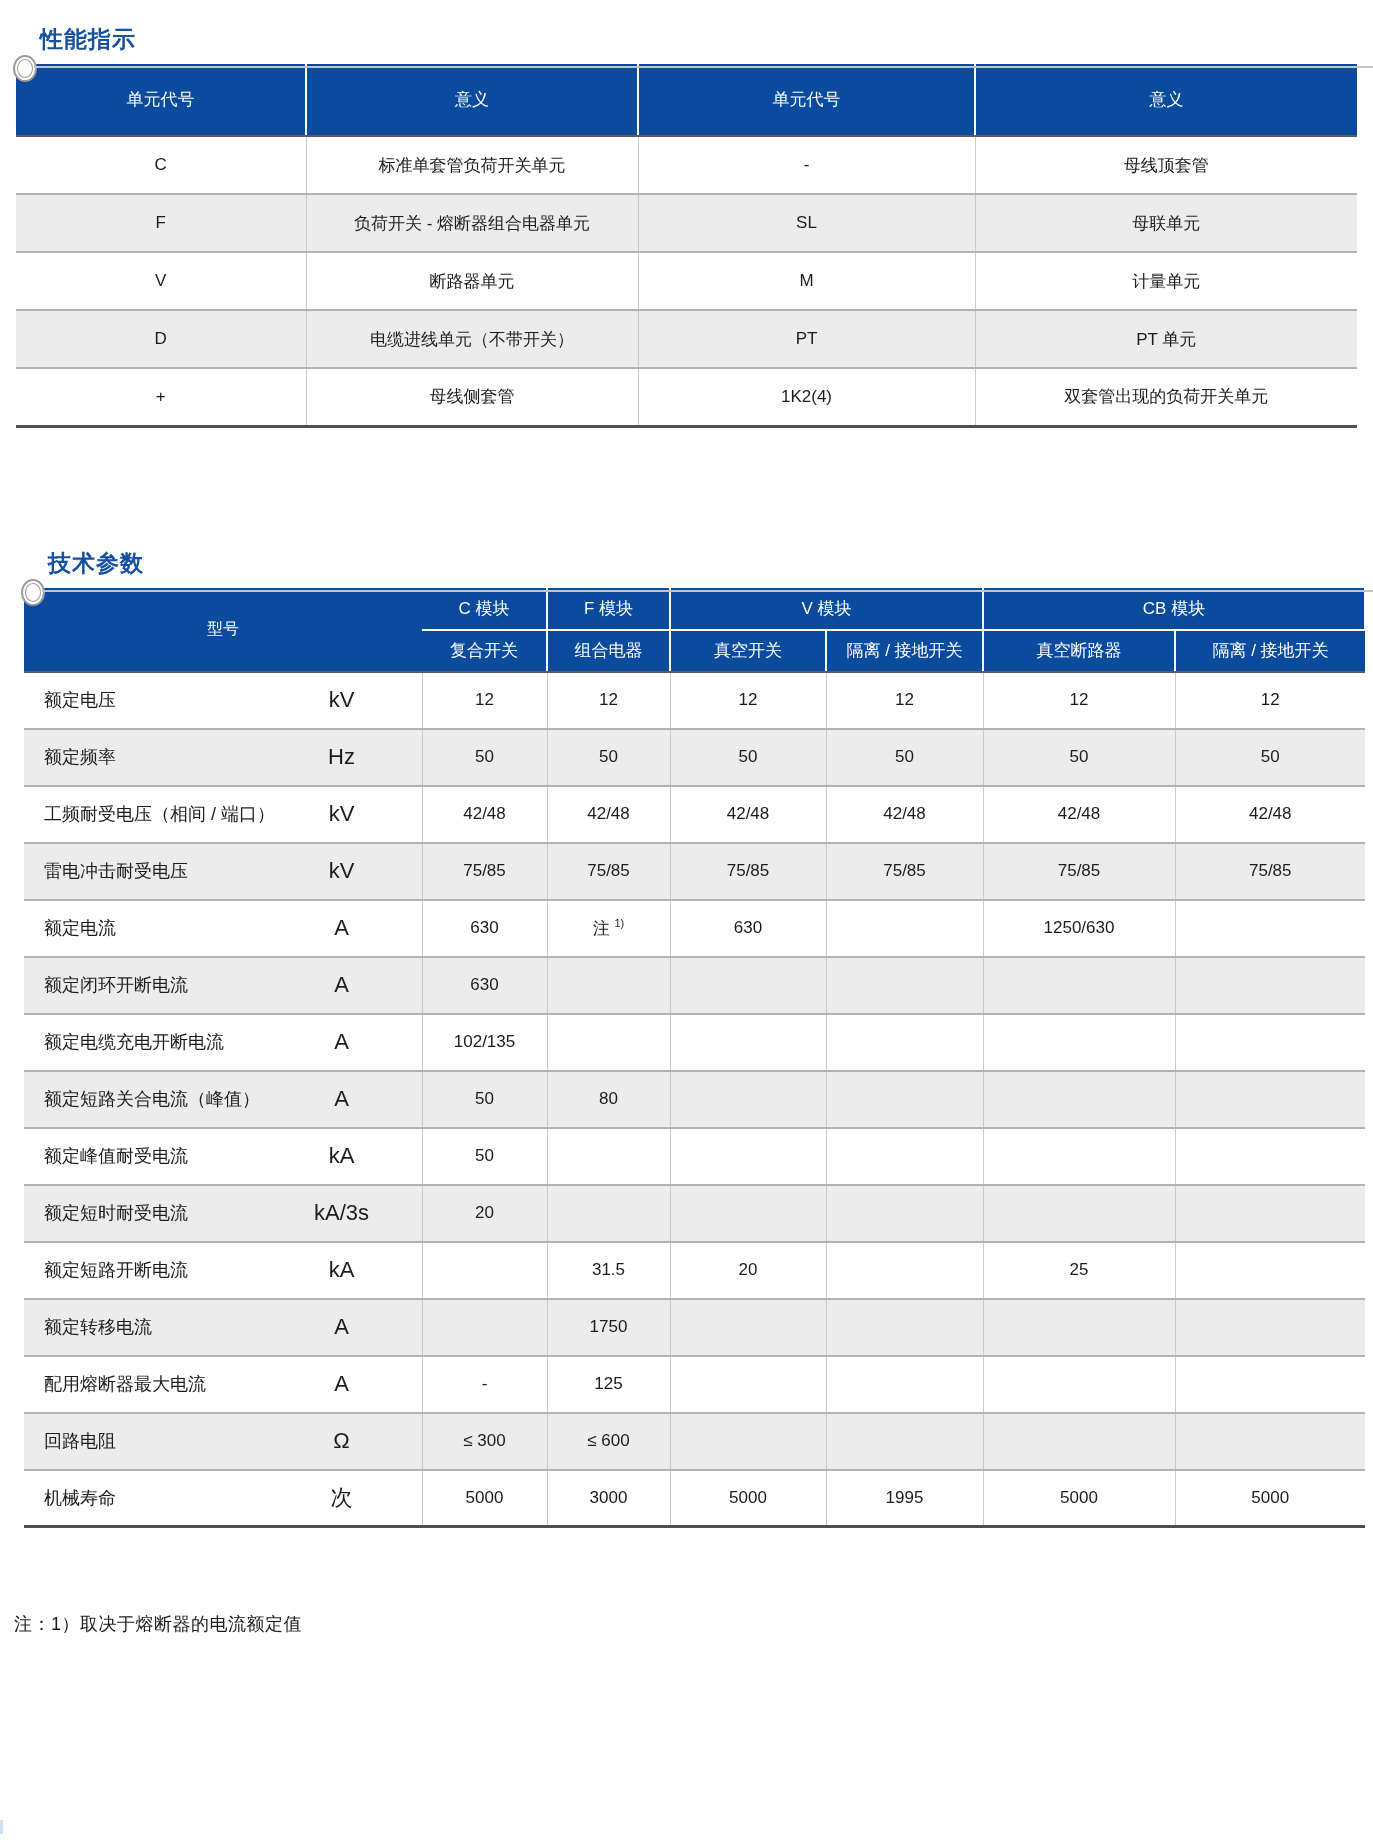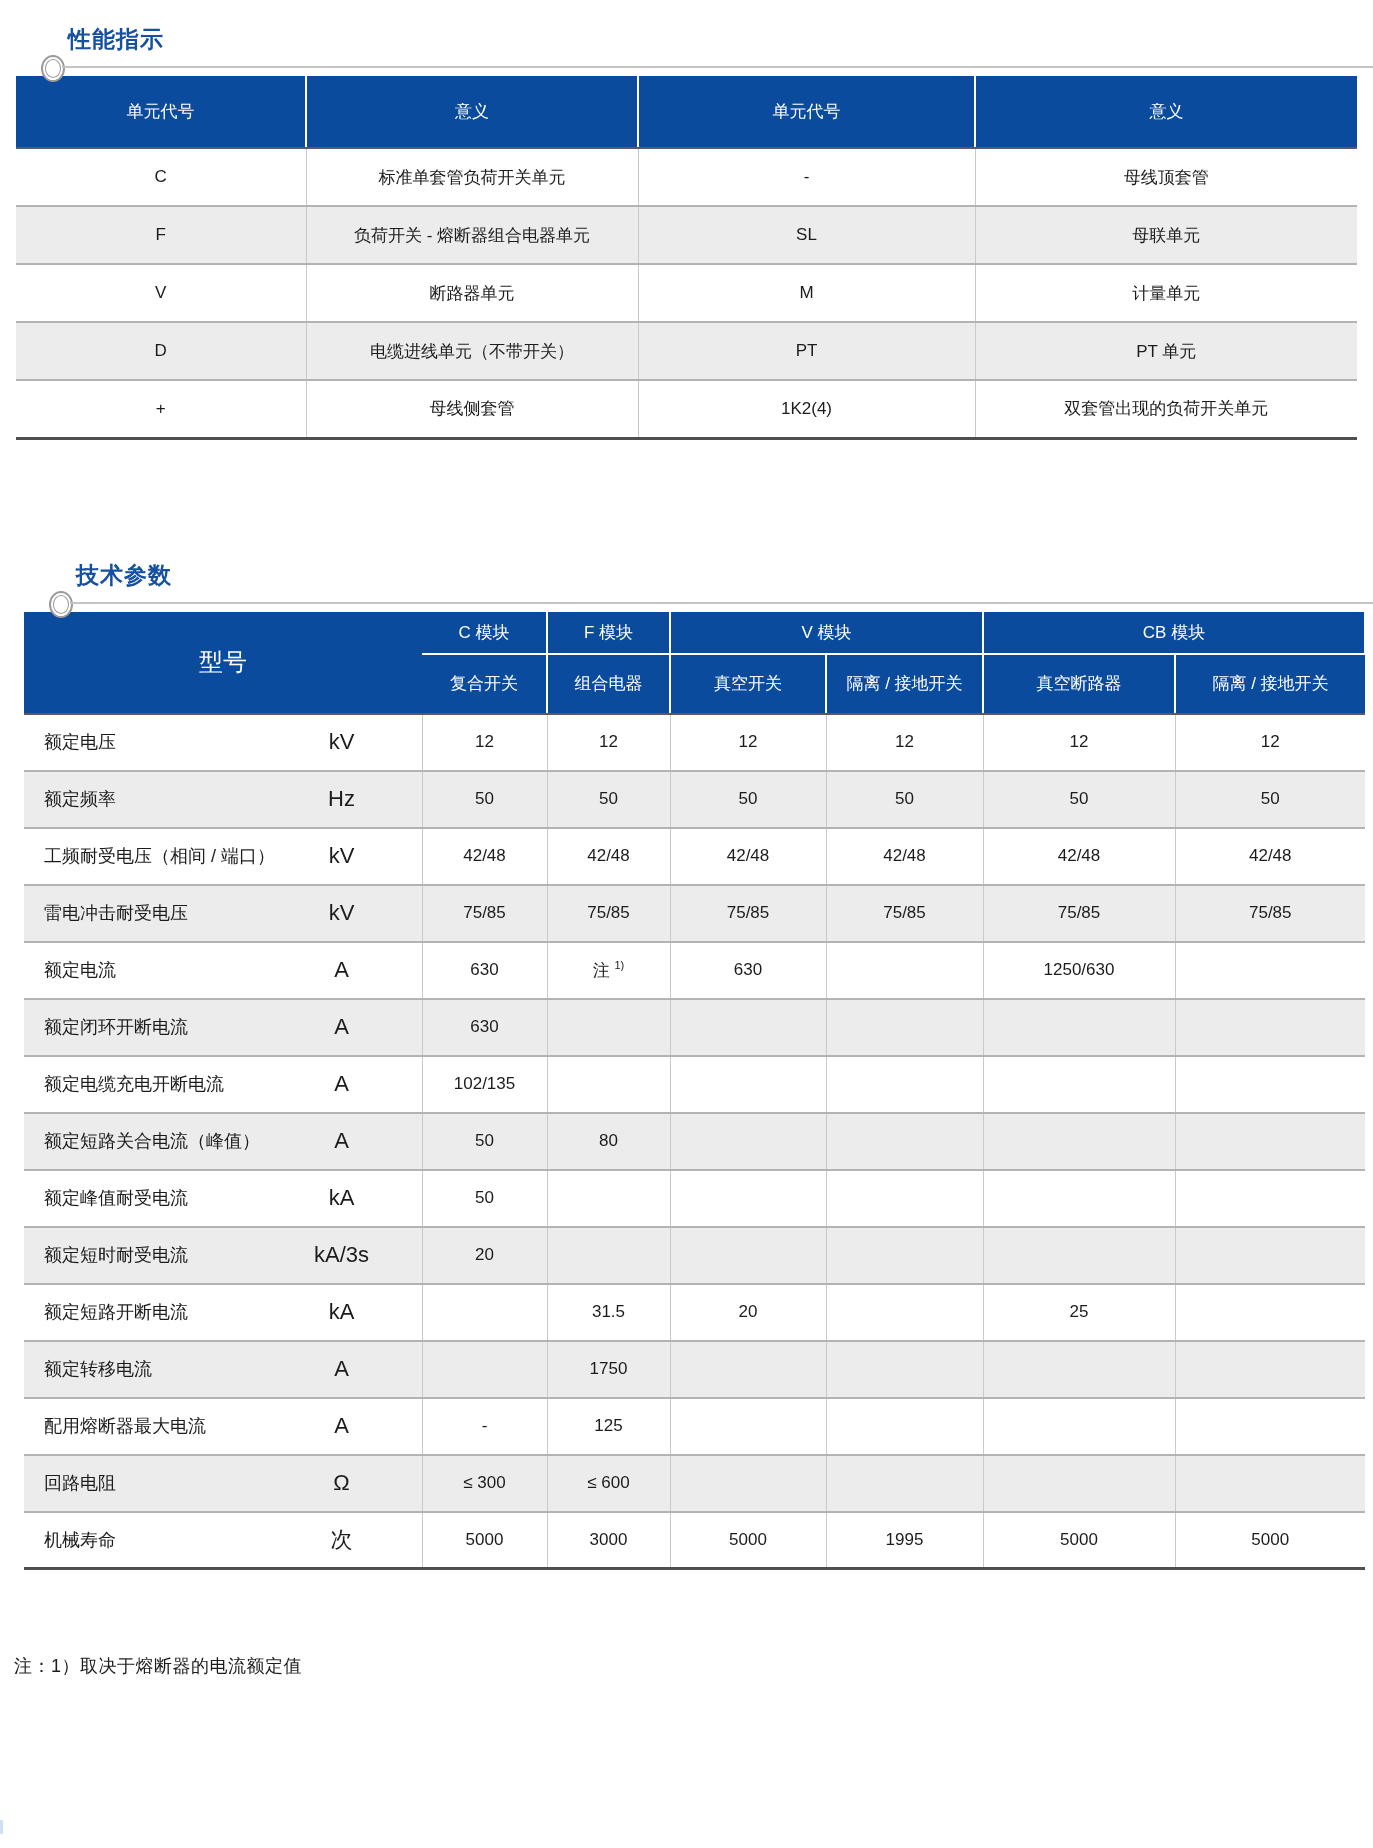--- a/index.html
+++ b/index.html
@@ -15,21 +15,21 @@
   *{margin:0;padding:0;box-sizing:border-box;}
   html,body{background:#fff;}
   body{
     width:1373px;height:1848px;position:relative;overflow:hidden;
     font-family:"Liberation Sans","DejaVu Sans",sans-serif;
     color:#1c1c1c;
   }
   .page{width:1373px;height:1848px;position:relative;}
 
   
-  .sec-head{position:relative;height:76px;margin-left:28px;}
+  .sec-head{position:relative;height:64px;}
   .sec-head h2{
     position:absolute;left:40px;top:24px;
     font-size:23px;font-weight:bold;color:var(--title-blue);
     letter-spacing:1px;
   }
   .sec-head .rule{
     position:absolute;left:34px;right:0;top:66px;height:2px;
     background:var(--rule-gray);
   }
   .sec-head .ring{
@@ -61,25 +61,25 @@
 
   
   .t1{margin-top:0;}
   .t1 th{height:72px;border-right:2px solid #fff;border-bottom:2px solid var(--head-under);}
   .t1 th:last-child{border-right:none;}
   .t1 td{height:58px;}
 
   
   .t2 th{border-right:2px solid #fff;border-bottom:2px solid #fff;}
   .t2 thead tr:last-child th{border-bottom:2px solid var(--head-under);}
-  .t2 th.model{font-size:24px;border-bottom:2px solid var(--head-under);}
+  .t2 th.model{font-size:16px;border-bottom:2px solid var(--head-under);}
   .t2 th:last-child,.t2 th.model{border-right:none;margin-left:43px;}
   .t2 th.gexp{border-right:2px solid #fff;}
   .t2 .hrow1 th{height:42px;}
-  .t2 .hrow2 th{height:60px;font-size:17px;}
+  .t2 .hrow2 th{height:42px;font-size:17px;}
   .t2 td{height:57px;}
   .t2 td.param{
     text-align:left;padding-left:20px;font-size:18px;position:relative;
   }
   .t2 td.param .unit{
     position:absolute;right:20px;top:0;bottom:0;width:120px;
     display:flex;align-items:center;justify-content:center;font-size:22px;
   }
   sup{font-size:11px;vertical-align:super;line-height:0;}
 

